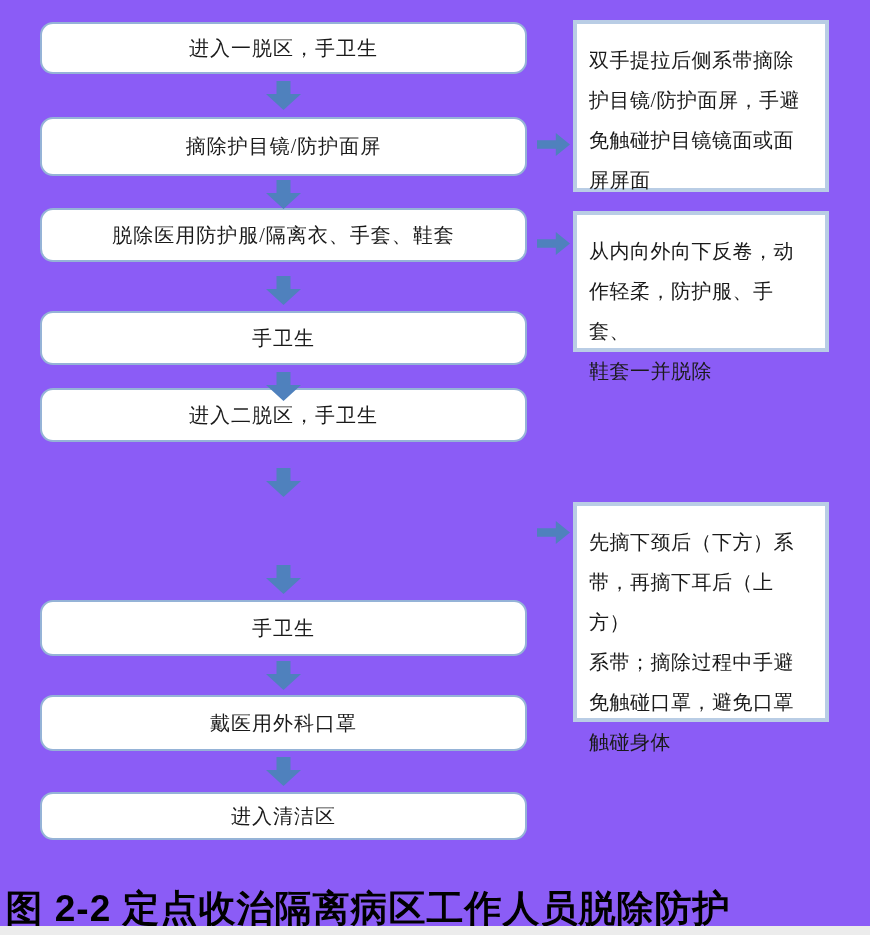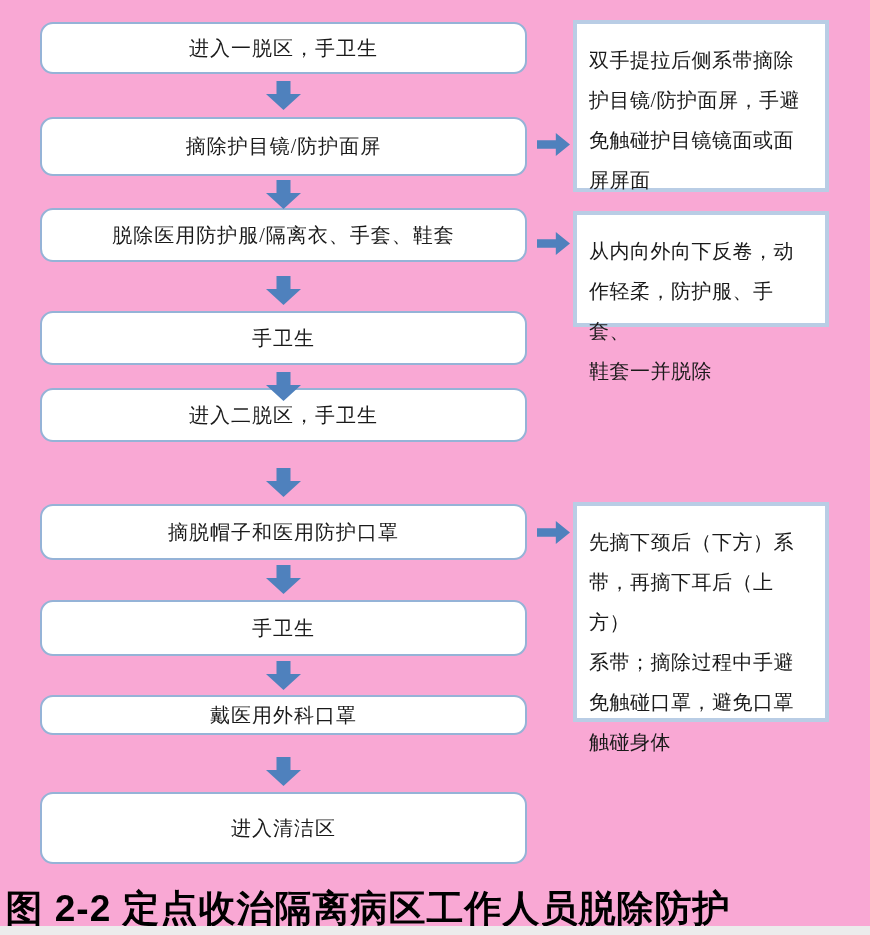--- a/index.html
+++ b/index.html
@@ -1,19 +1,19 @@
 <!DOCTYPE html>
 <html style="--arrow_fill: #4F81BD; --flow_box_border: #95B3D7; --note_box_border: #B9CDE5; --text: #1A1A1A; --caption_text: #000000;"><head>
 <meta charset="utf-8">
 <style>
   html,body{margin:0;padding:0;background:#ffffff;}
   .canvas{
     position:relative;
     width:870px;height:935px;
-    background:#f9a8d4;
+    background:#8b5cf6;
     font-family:"Liberation Serif","DejaVu Serif",serif;
     color:var(--text,#1a1a1a);
     overflow:hidden;
   }
   .flow-box{
     position:absolute;
     left:40px;width:487px;
     box-sizing:border-box;
     border:2.5px solid var(--flow_box_border,#95B3D7);
     border-radius:13px;
@@ -81,30 +81,27 @@
   </div>
   <div class="flow-box" style="top:208px;height:54px">
     <span class="flow-label">脱除医用防护服/隔离衣、手套、鞋套</span>
   </div>
   <div class="flow-box" style="top:311px;height:54px">
     <span class="flow-label">手卫生</span>
   </div>
   <div class="flow-box" style="top:388px;height:54px">
     <span class="flow-label">进入二脱区，手卫生</span>
   </div>
-  <div class="flow-box" style="top:504px;height:56px">
-    <span class="flow-label">摘脱帽子和医用防护口罩</span>
-  </div>
   <div class="flow-box" style="top:600px;height:56px">
     <span class="flow-label">手卫生</span>
   </div>
-  <div class="flow-box" style="top:695px;height:40px">
+  <div class="flow-box" style="top:695px;height:56px">
     <span class="flow-label">戴医用外科口罩</span>
   </div>
-  <div class="flow-box" style="top:792px;height:72px">
+  <div class="flow-box" style="top:792px;height:48px">
     <span class="flow-label">进入清洁区</span>
   </div>
 
   <div class="down-arrow" style="top:81px"></div>
   <div class="down-arrow" style="top:180px"></div>
   <div class="down-arrow" style="top:276px"></div>
   <div class="down-arrow" style="top:372px"></div>
   <div class="down-arrow" style="top:468px"></div>
   <div class="down-arrow" style="top:565px"></div>
   <div class="down-arrow" style="top:661px"></div>
@@ -113,21 +110,21 @@
   <div class="right-arrow" style="top:133px"></div>
   <div class="right-arrow" style="top:232px"></div>
   <div class="right-arrow" style="top:521px"></div>
 
   <div class="note-box" style="top:20px;height:172px">
     <span class="note-text">双手提拉后侧系带摘除
 护目镜/防护面屏，手避
 免触碰护目镜镜面或面
 屏屏面</span>
   </div>
-  <div class="note-box" style="top:211px;height:116px">
+  <div class="note-box" style="top:211px;height:141px">
     <span class="note-text">从内向外向下反卷，动
 作轻柔，防护服、手套、
 鞋套一并脱除</span>
   </div>
   <div class="note-box" style="top:502px;height:220px">
     <span class="note-text">先摘下颈后（下方）系
 带，再摘下耳后（上方）
 系带；摘除过程中手避
 免触碰口罩，避免口罩
 触碰身体</span>

